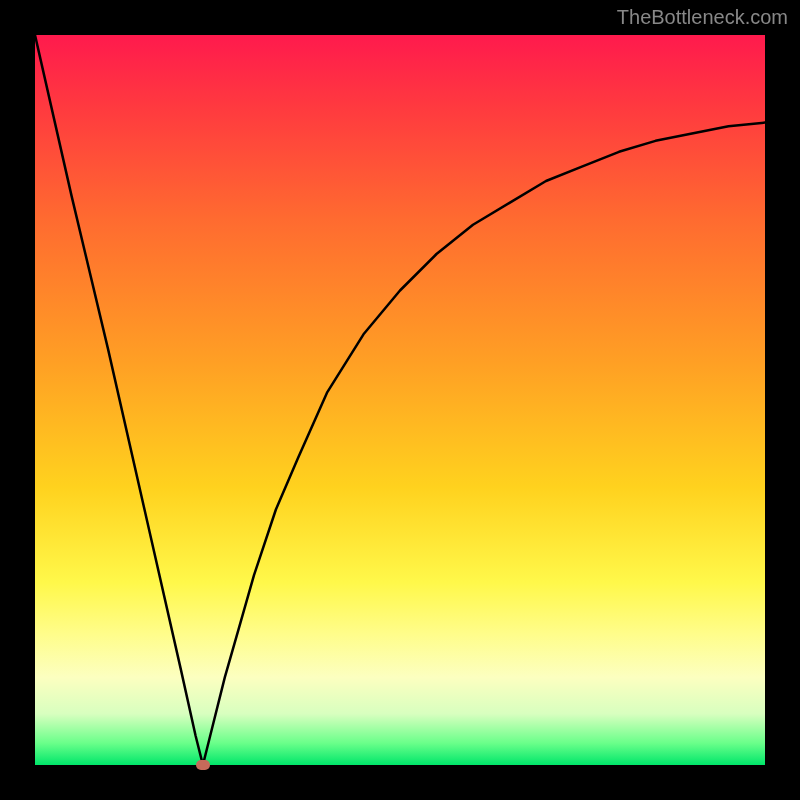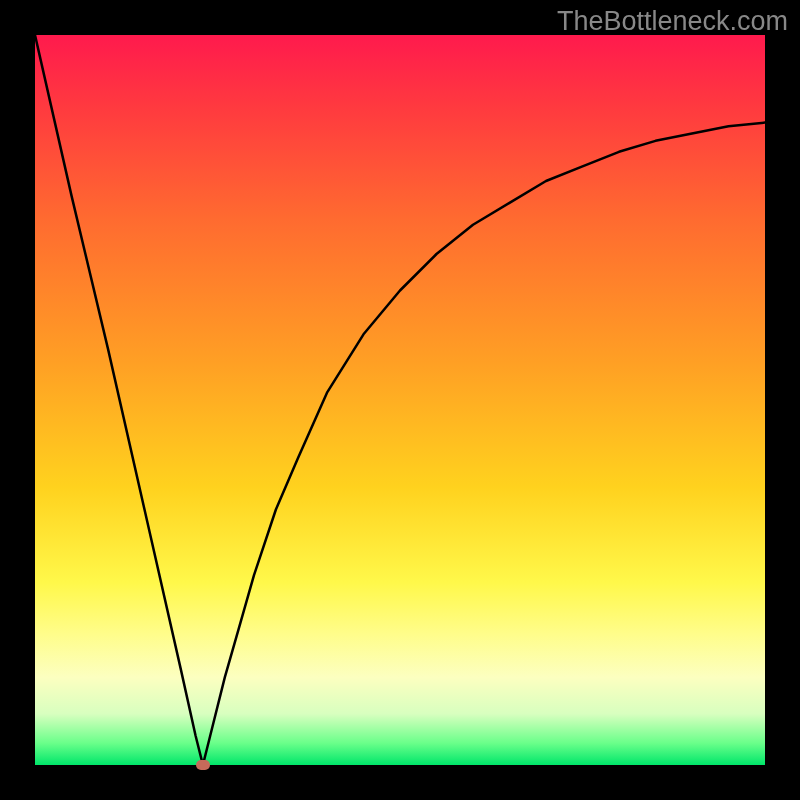--- a/index.html
+++ b/index.html
@@ -8,21 +8,21 @@
     height: 800px;
     background: #000;
     position: relative;
     overflow: hidden;
   }
   .watermark {
     position: absolute;
     top: 6px;
     right: 12px;
     font-family: Arial, Helvetica, sans-serif;
-    font-size: 27px;
+    font-size: 20px;
     color: #888;
     z-index: 10;
   }
   .frame {
     position: absolute;
     left: 35px;
     top: 35px;
     width: 730px;
     height: 730px;
   }

